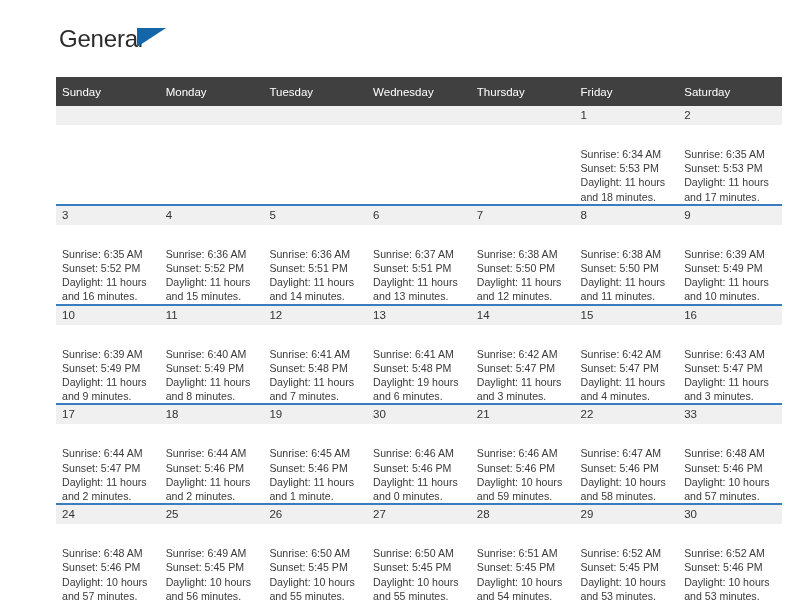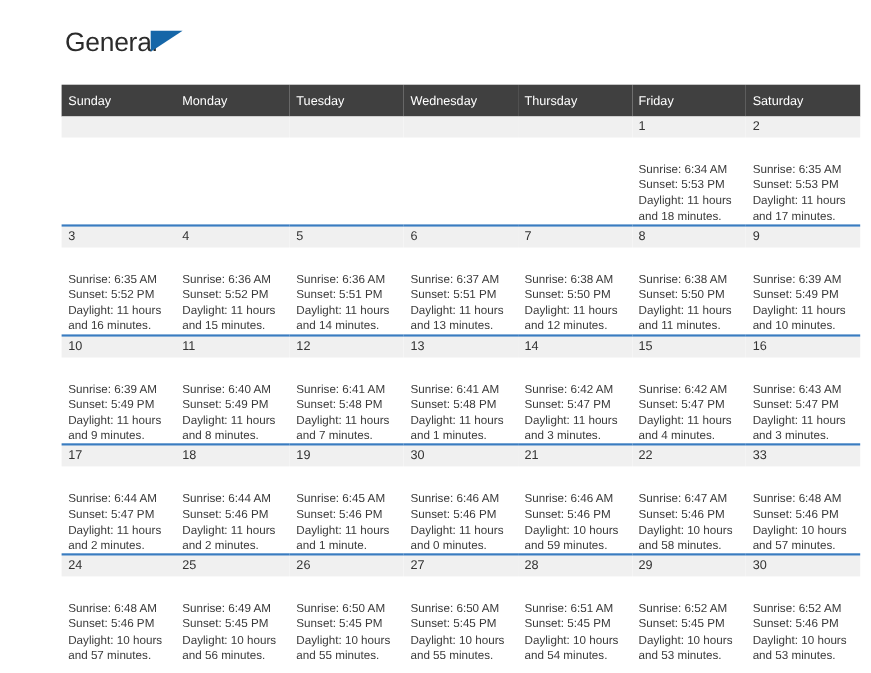--- a/index.html
+++ b/index.html
@@ -276,21 +276,21 @@
               <div>Sunrise: 6:41 AM</div>
               <div>Sunset: 5:48 PM</div>
               <div class="daylight">Daylight: 11 hours and 7 minutes.</div>
             </div>
           </td>
           <td>
             <div class="daynum-band">13</div>
             <div class="cell-body">
               <div>Sunrise: 6:41 AM</div>
               <div>Sunset: 5:48 PM</div>
-              <div class="daylight">Daylight: 11 hours and 1 minutes.</div>
+              <div class="daylight">Daylight: 19 hours and 6 minutes.</div>
             </div>
           </td>
           <td>
             <div class="daynum-band">14</div>
             <div class="cell-body">
               <div>Sunrise: 6:42 AM</div>
               <div>Sunset: 5:47 PM</div>
               <div class="daylight">Daylight: 11 hours and 3 minutes.</div>
             </div>
           </td>

